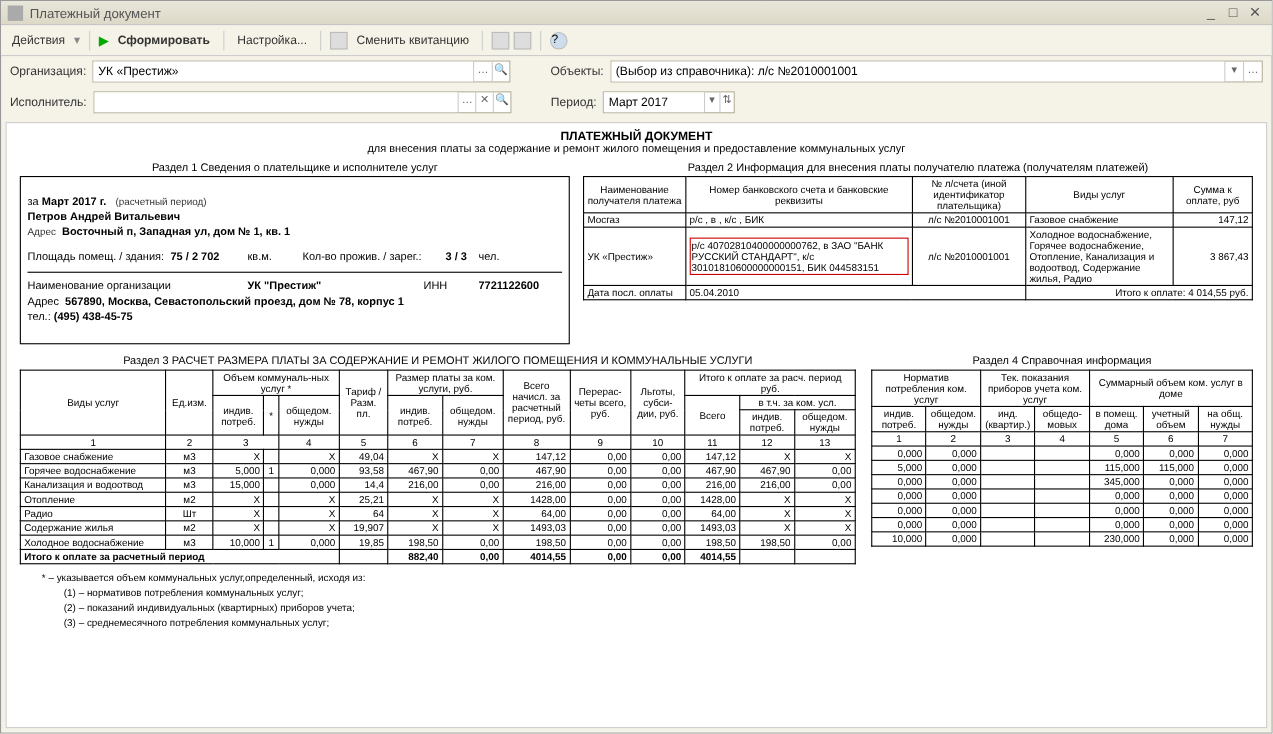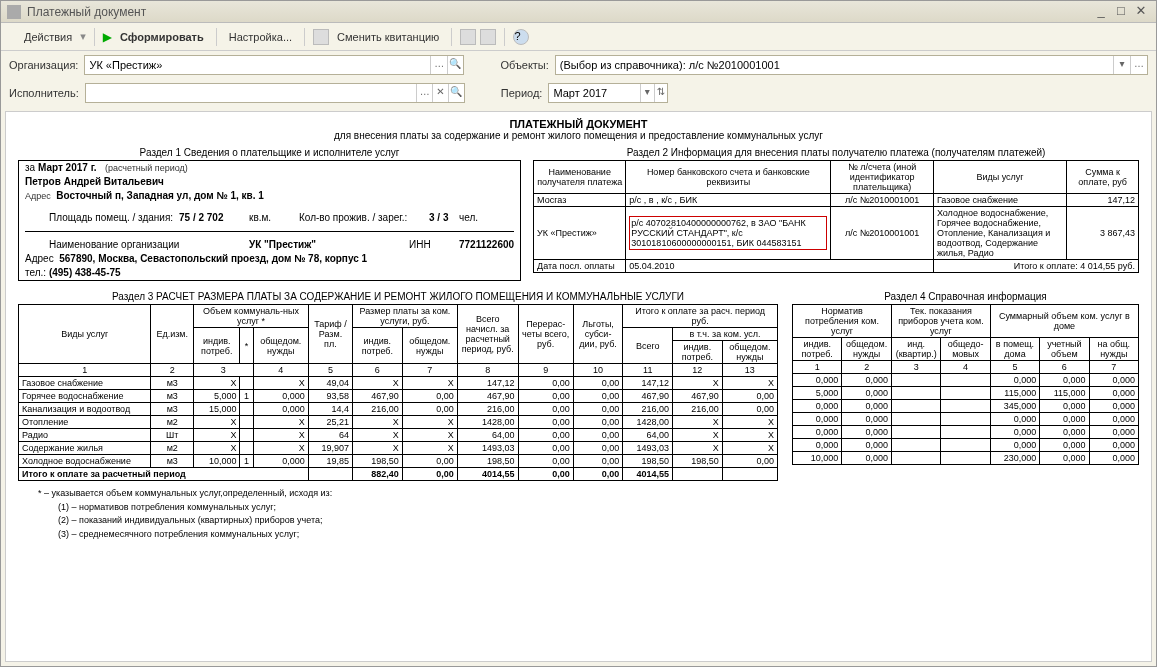--- a/index.html
+++ b/index.html
@@ -2,40 +2,40 @@
 <html><head>
 <meta charset="utf-8">
 <style>
 * { box-sizing: border-box; margin: 0; padding: 0; }
 body { font-family: Arial, sans-serif; font-size: 11px; background: #f5f3e8; color: #000; }
 .window { width: 1157px; height: 667px; background: #f5f3e8; border: 1px solid #999; display: flex; flex-direction: column; }
 .titlebar { background: linear-gradient(#e8e6da, #ddd9c8); height: 22px; display: flex; align-items: center; padding: 0 6px; border-bottom: 1px solid #bbb; }
 .titlebar .icon { width: 14px; height: 14px; background: #aaa; margin-right: 6px; }
 .titlebar .title { flex: 1; font-size: 12px; color: #555; }
 .titlebar .winbtn { width: 18px; height: 16px; margin-left: 2px; text-align: center; cursor: pointer; color: #555; font-size: 13px; line-height: 14px; }
-.toolbar { height: 28px; background: #f5f3e8; border-bottom: 1px solid #ccc; display: flex; align-items: center; padding: 0 19px; gap: 4px; }
+.toolbar { height: 28px; background: #f5f3e8; border-bottom: 1px solid #ccc; display: flex; align-items: center; padding: 0 6px; gap: 4px; }
 .toolbar .sep { width: 1px; height: 18px; background: #ccc; margin: 0 4px; }
 .toolbar a { color: #333; text-decoration: none; padding: 2px 4px; cursor: pointer; }
 .toolbar .iconbtn { width: 16px; height: 16px; background: #ddd; border: 1px solid #bbb; cursor: pointer; display:inline-block; }
 .play { color: #0a0; font-size: 12px; }
 .form-row { display: flex; align-items: center; padding: 4px 8px; gap: 6px; }
 .form-row label { color: #333; text-align: center; }
 .input-wrap { display: flex; align-items: center; border: 1px solid #b5b098; background: #fff; height: 20px; }
 .input-wrap input { border: none; outline: none; height: 18px; padding: 0 4px; font-size: 11px; width: 100%; background: #fff; }
 .input-wrap .btn { width: 18px; height: 18px; text-align: center; line-height: 16px; border-left: 1px solid #ccc; cursor: pointer; color: #666; font-size: 10px; }
 .content { flex: 1; overflow: auto; padding: 4px 12px 12px 12px; background: #fff; margin: 4px; border: 1px solid #ccc; }
 .doc-title { text-align: center; font-weight: bold; font-size: 11px; margin-top: 2px; }
 .doc-subtitle { text-align: center; font-size: 10px; margin-bottom: 6px; }
 .two-col { display: flex; gap: 12px; }
 .col { flex: 1; }
 .section-hdr { font-size: 10px; margin-bottom: 2px; text-align: center; }
-.box { border: 1px solid #000; padding: 0 6px; font-size: 10px; line-height: 1.4; }
+.box { border: 1px solid #000; padding: 16px 6px; font-size: 10px; line-height: 1.4; }
 .box .bold { font-weight: bold; }
 .box .small { font-size: 9px; color: #333; }
-.box .row { display: flex; margin-left: 24px; }
+.box .row { display: flex; }
 .tbl { border-collapse: collapse; width: 100%; font-size: 9px; }
 .tbl th, .tbl td { border: 1px solid #000; padding: 1px 3px; vertical-align: middle; }
 .tbl th { font-weight: normal; text-align: center; }
 .tbl .num { text-align: right; }
 .tbl .ctr { text-align: center; }
 .redbox { border: 1.5px solid #c00; padding: 1px; }
 .footer-notes { font-size: 9px; margin-top: 6px; line-height: 1.5; padding-left: 20px; }
 .sect3-wrap { display: flex; gap: 14px; margin-top: 10px; }
 .sect3-left { flex: 0 0 760px; }
 .sect3-right { flex: 1; }

